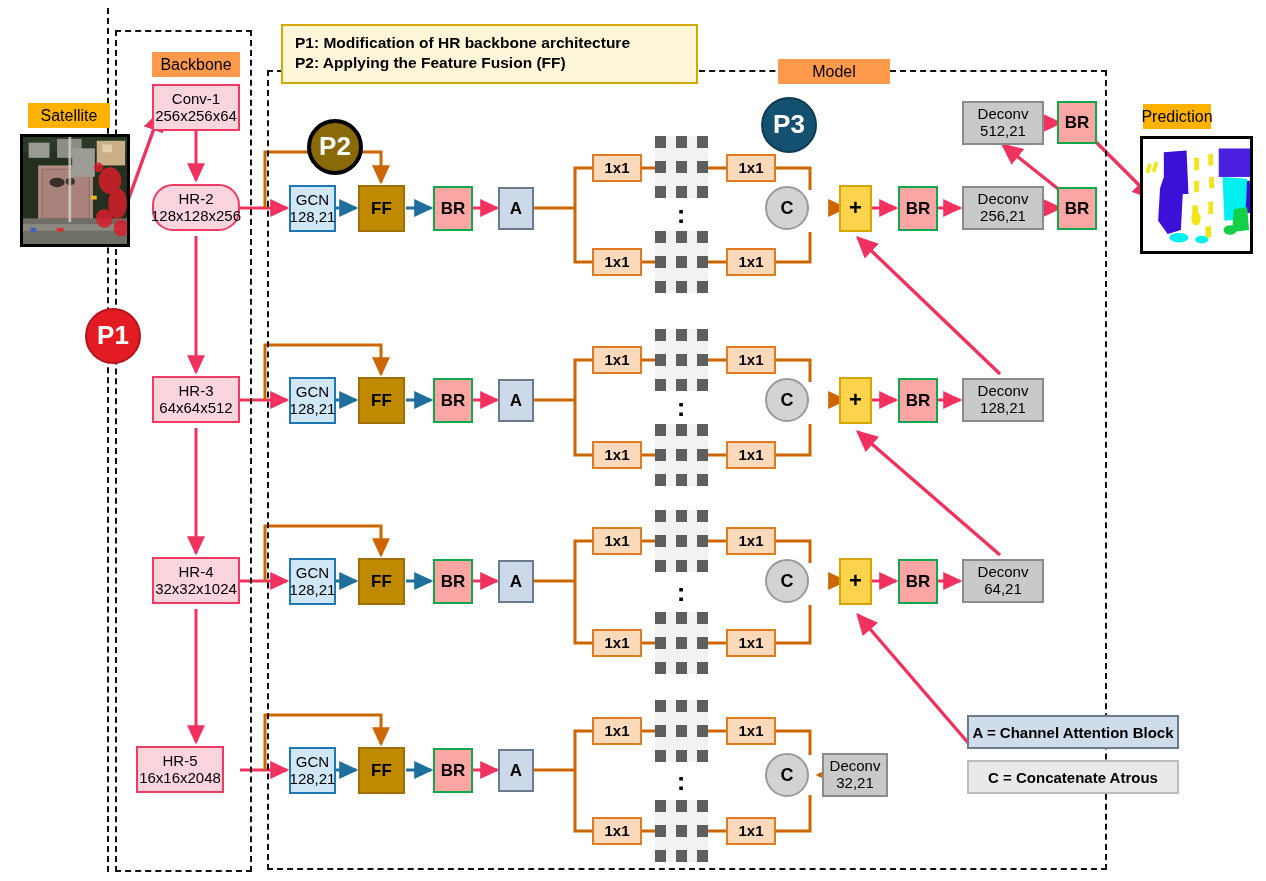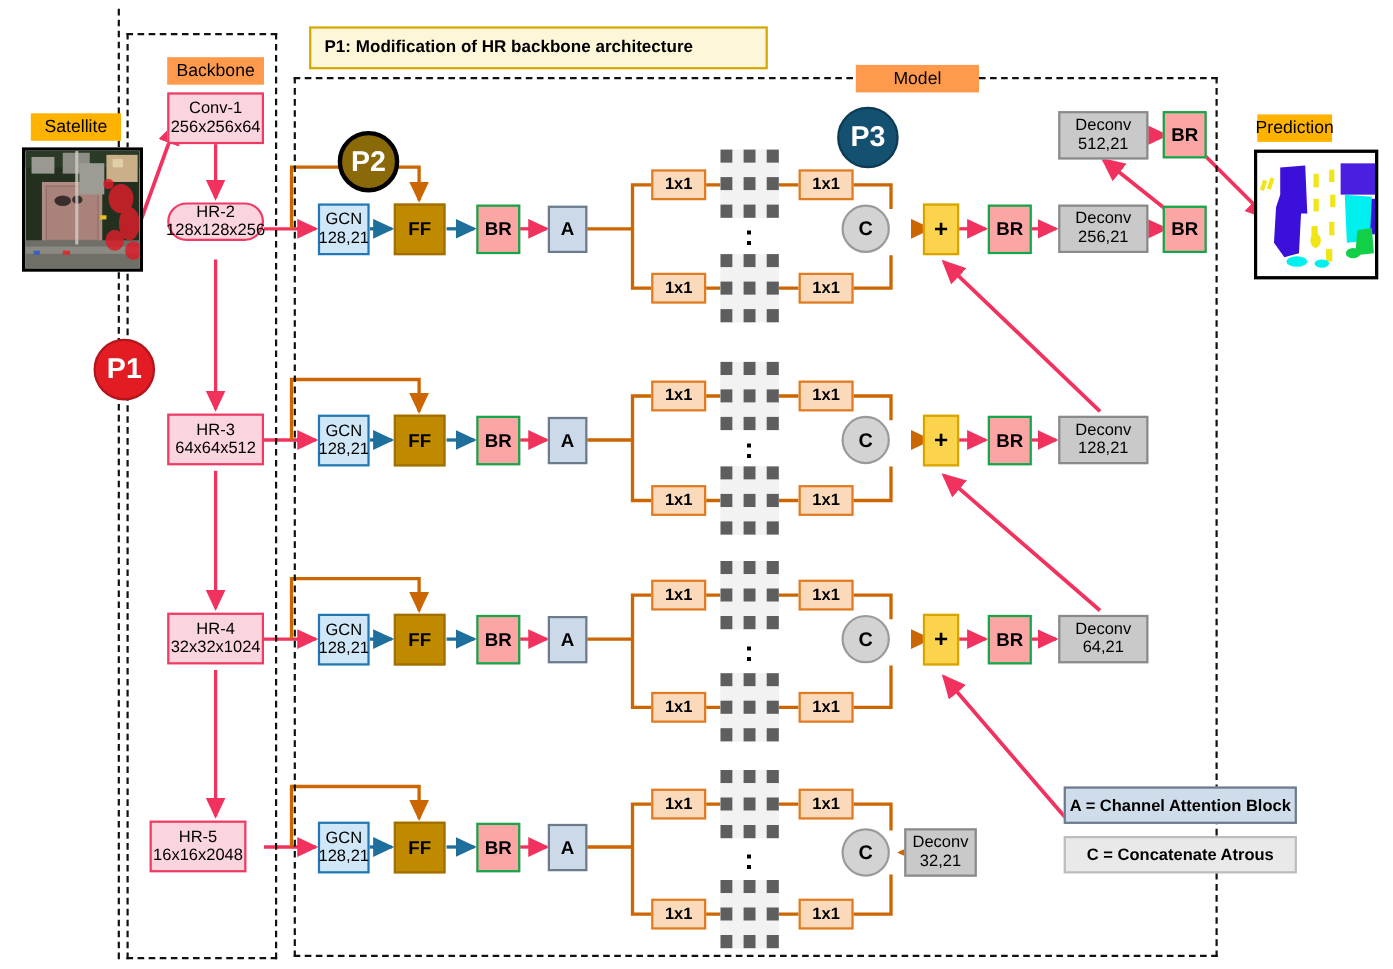--- a/index.html
+++ b/index.html
@@ -149,20 +149,21 @@
 
       <path d="M1043,123 L1060,123" stroke="#f1325e" stroke-width="3" marker-end="url(#ap)"></path>
       <path d="M1043,208 L1060,208" stroke="#f1325e" stroke-width="3" marker-end="url(#ap)"></path>
       <path d="M1062,192 L1003,145" stroke="#f1325e" stroke-width="3.4" marker-end="url(#ap)"></path>
       <path d="M1096,142 L1152,198" stroke="#f1325e" stroke-width="3.4" marker-end="url(#ap)"></path>
     </g>
   </svg>
 
   <div class="notebox" style="left:281px;top:24px;width:417px;">
     <div>P1: Modification of HR backbone architecture</div>
+    <div>P2: Applying the Feature Fusion (FF)</div>
   </div>
 
   <div class="node tag-orange" style="left:152px;top:52px;width:88px;height:25px;">
     <span>Backbone</span>
   </div>
   <div class="node tag-orange" style="left:778px;top:59px;width:112px;height:25px;">
     <span>Model</span>
   </div>
 
   <div class="node tag" style="left:28px;top:103px;width:82px;height:25px;">
@@ -223,21 +224,21 @@
       </g>
       <ellipse cx="38" cy="104" rx="10" ry="5" fill="#00f0f0"></ellipse>
       <ellipse cx="62" cy="106" rx="7" ry="4" fill="#00f0f0"></ellipse>
     </svg>
   </div>
 
   <div class="node hr-box" style="left:152px;top:84px;width:88px;height:47px;">
     <span>Conv-1</span>
     <span>256x256x64</span>
   </div>
-  <div class="node hr-box" style="left:152px;top:184px;width:88px;height:35px;border-radius:21px;">
+  <div class="node hr-box" style="left:152px;top:184px;width:88px;height:47px;border-radius:21px;">
     <span>HR-2</span>
     <span>128x128x256</span>
   </div>
   <div class="node hr-box" style="left:152px;top:376px;width:88px;height:47px;">
     <span>HR-3</span>
     <span>64x64x512</span>
   </div>
   <div class="node hr-box" style="left:152px;top:557px;width:88px;height:47px;">
     <span>HR-4</span>
     <span>32x32x1024</span>

